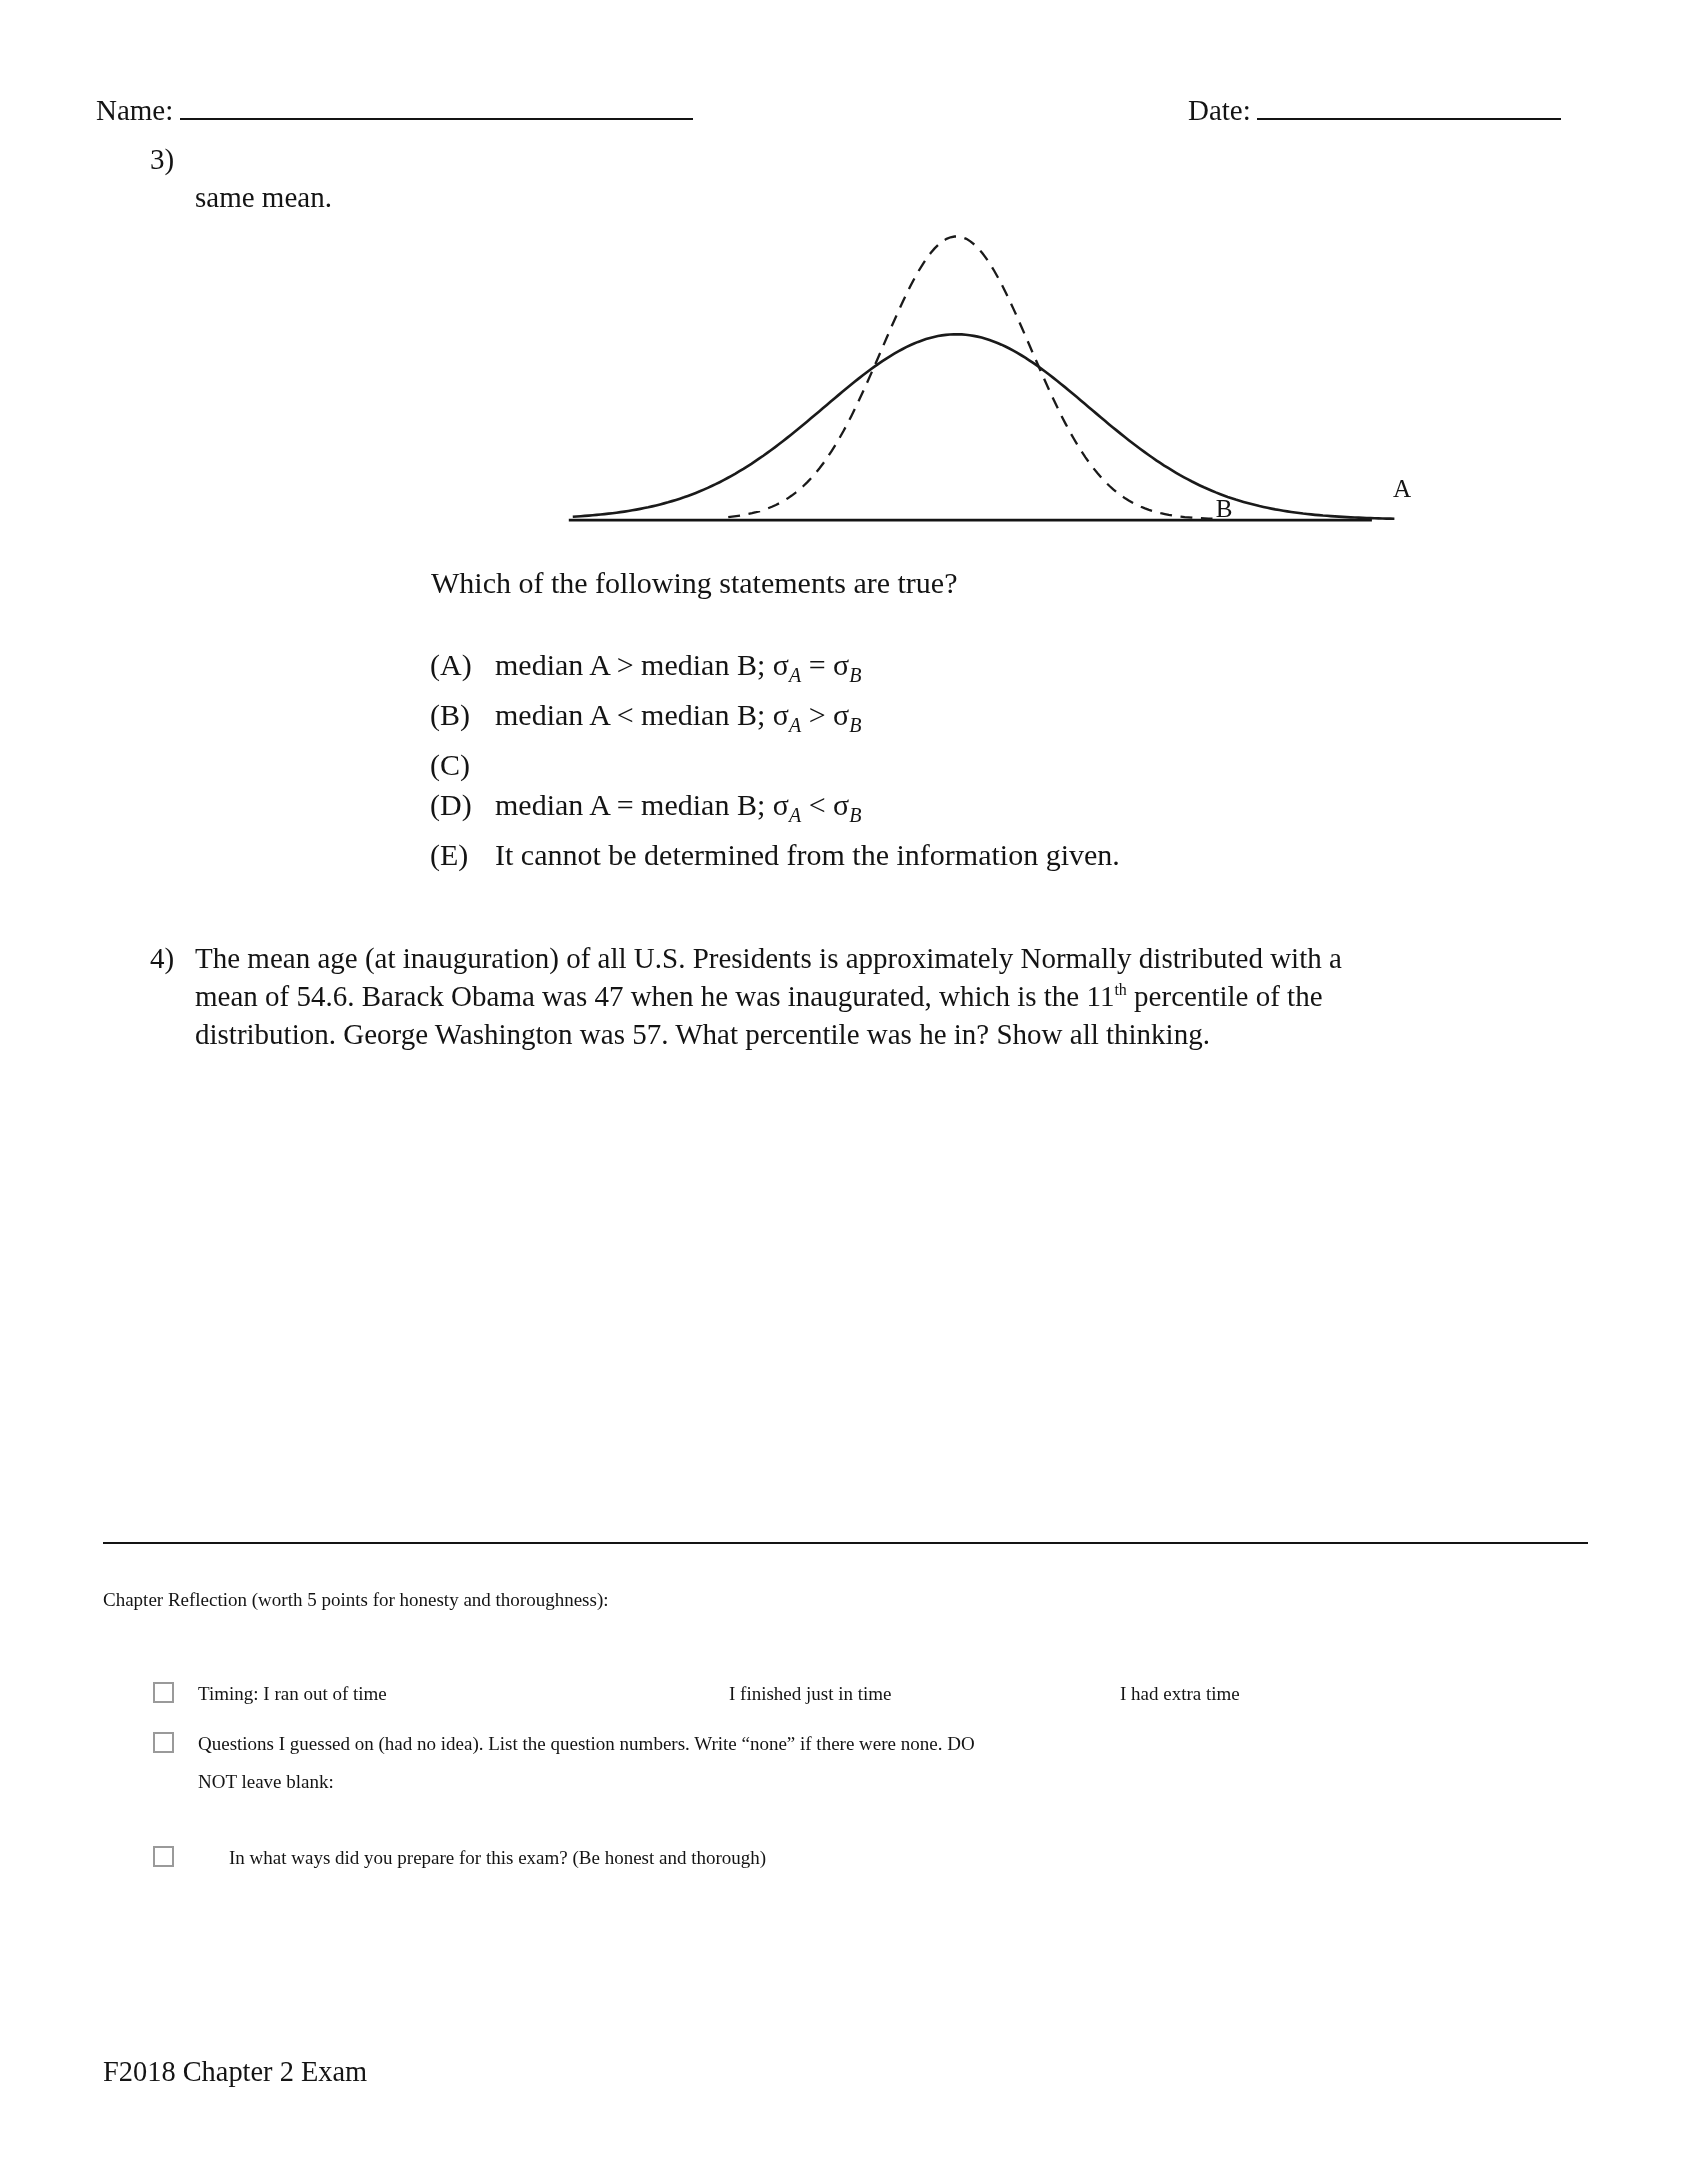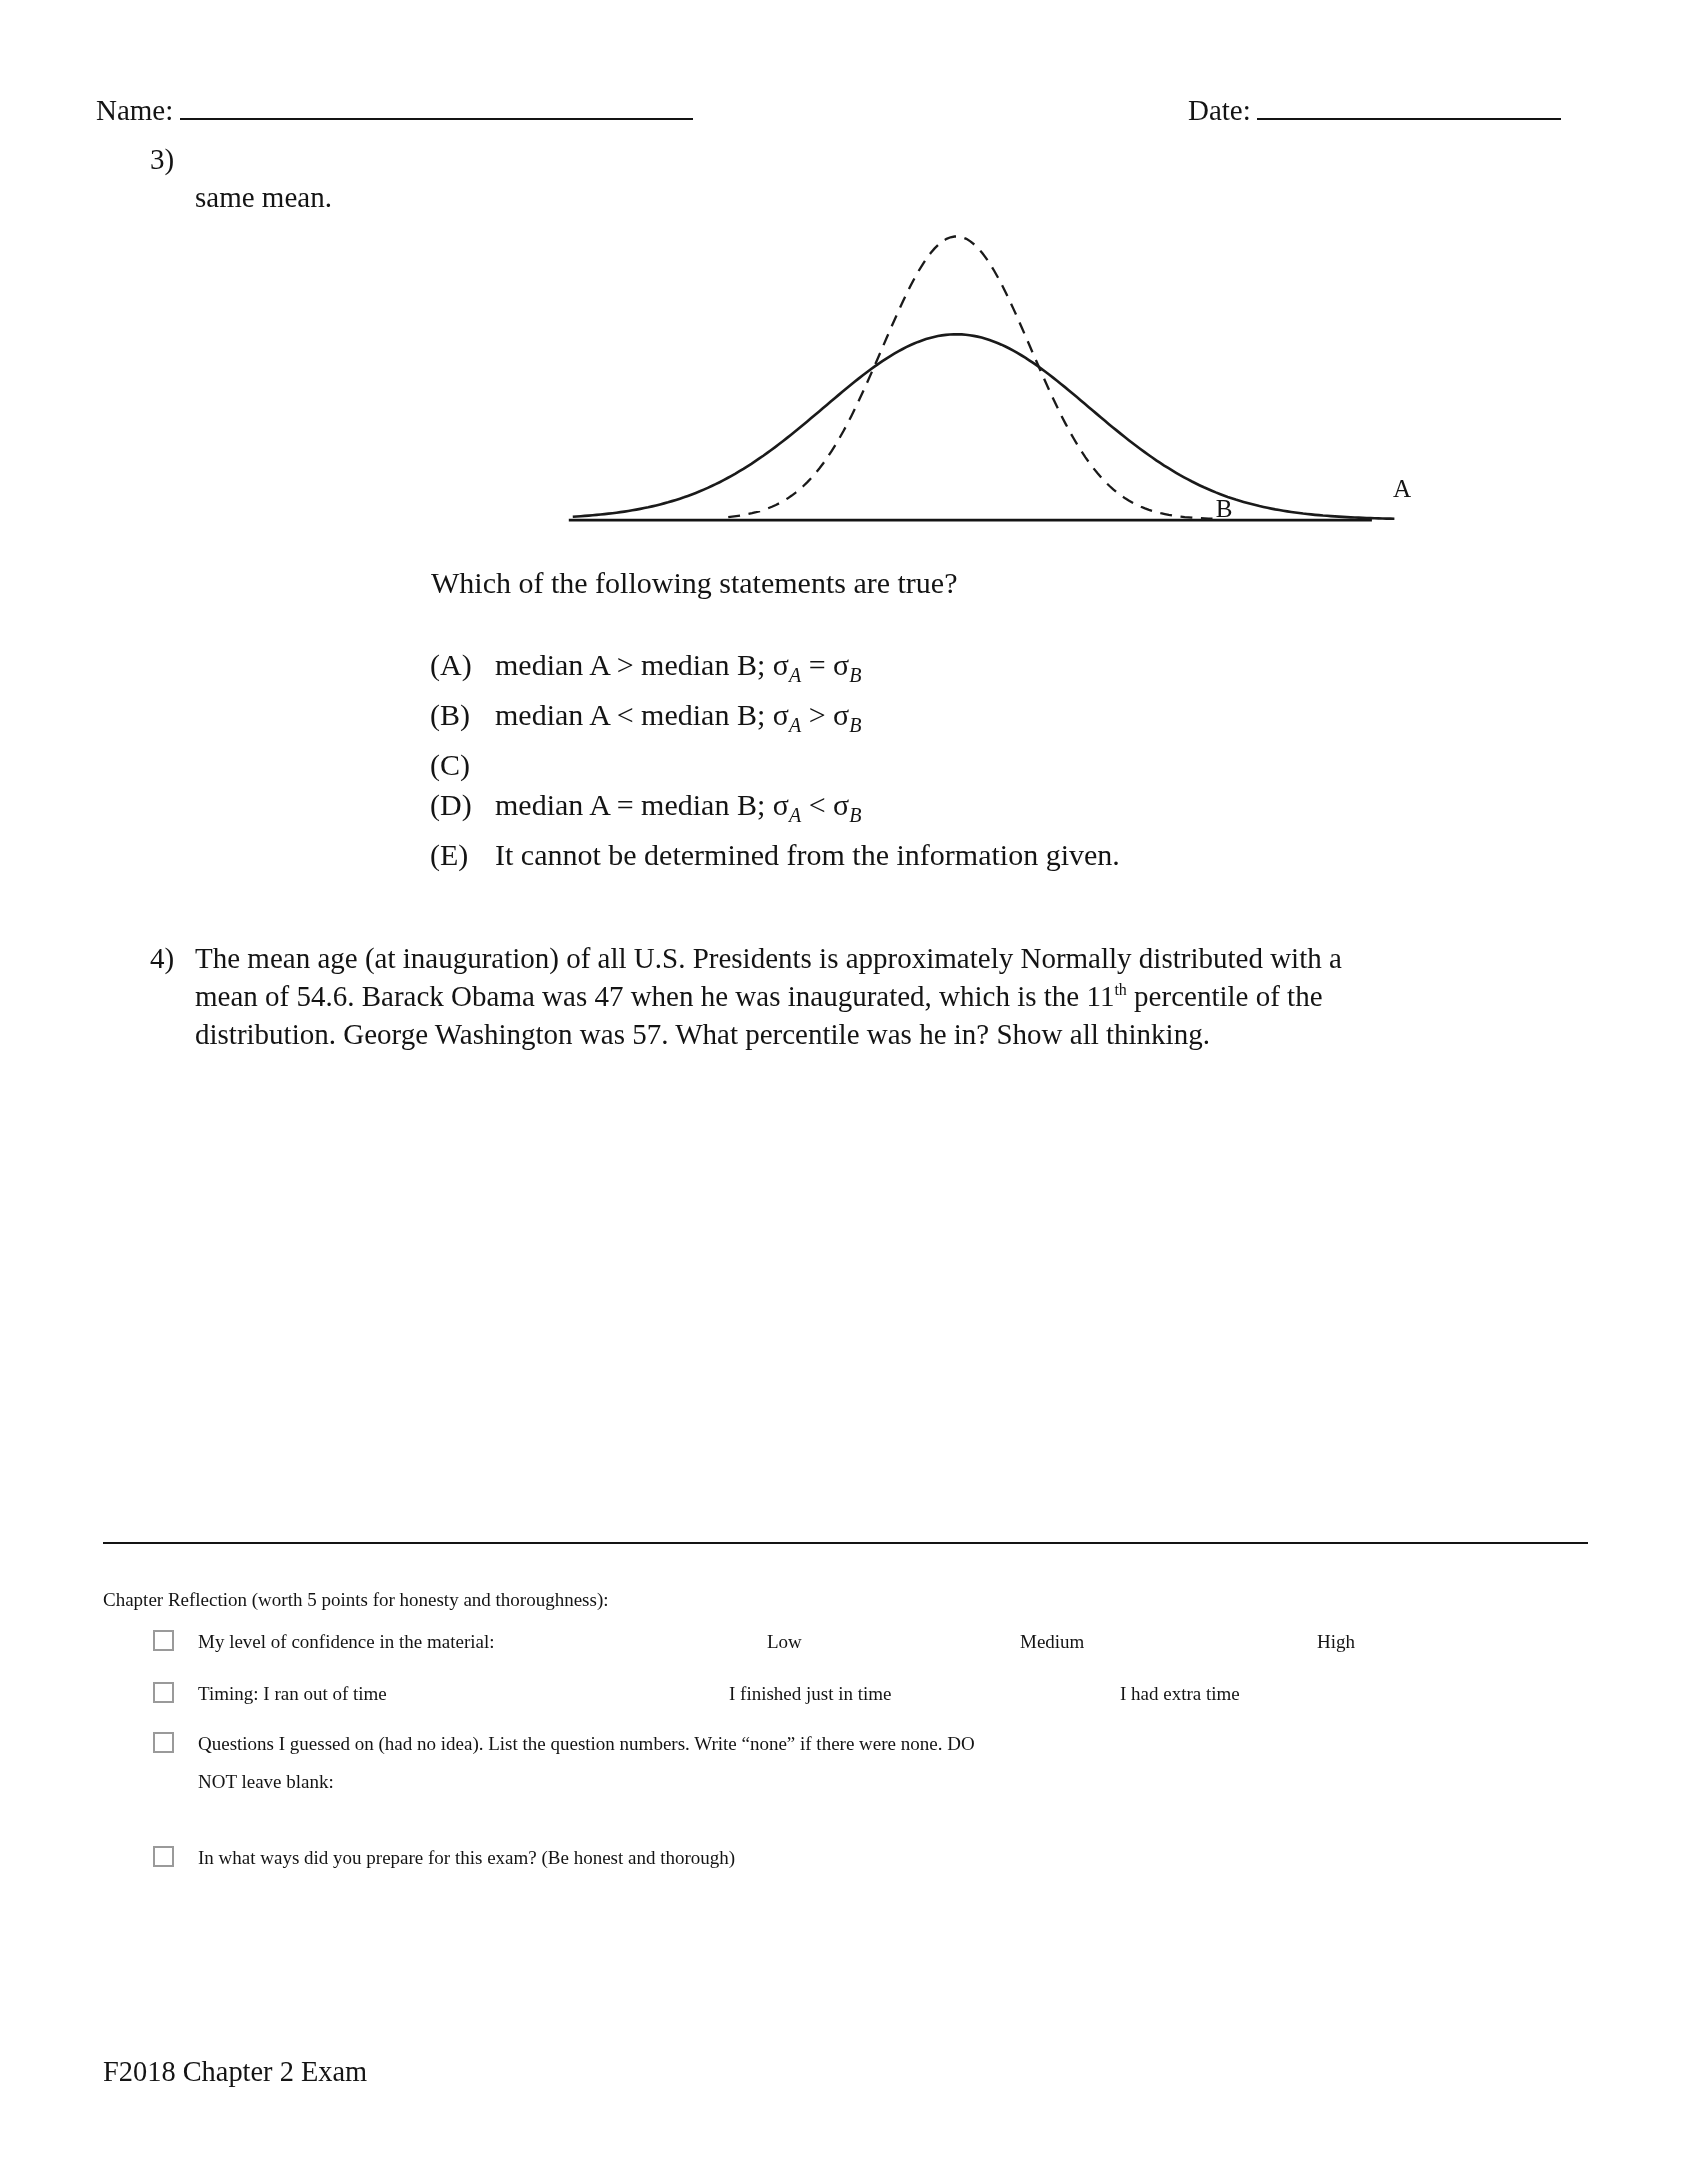--- a/index.html
+++ b/index.html
@@ -86,47 +86,38 @@
 
   <div class="abs txt qrow" style="left:150px;top:939px;">
     <span class="qnum">4)</span>
     <span class="qbody"><span>The mean age (at inauguration) of all U.S. Presidents is approximately Normally distributed with a</span><br><span>mean of 54.6. Barack Obama was 47 when he was inaugurated, which is the 11</span><sup class="th">th</sup><span> percentile of the</span><br><span>distribution. George Washington was 57. What percentile was he in? Show all thinking.</span></span>
   </div>
 
   <div class="divider"></div>
 
   <div class="abs refl" style="left:103px;top:1581px;">Chapter Reflection (worth 5 points for honesty and thoroughness):</div>
 
-  <div class="refl-row refl" style="top:1623px;">
-    <span class="checkbox"></span>
-    <div class="refl-text">
-      <span>My level of confidence in the material:</span>
-      <span class="refl-opt" style="left:569px;">Low</span>
-      <span class="refl-opt" style="left:822px;">Medium</span>
-      <span class="refl-opt" style="left:1119px;">High</span>
-    </div>
-  </div>
 
   <div class="refl-row refl" style="top:1675px;">
     <span class="checkbox"></span>
     <div class="refl-text">
       <span>Timing:  I ran out of time</span>
       <span class="refl-opt" style="left:531px;">I finished just in time</span>
       <span class="refl-opt" style="left:922px;">I had extra time</span>
     </div>
   </div>
 
   <div class="refl-row refl" style="top:1725px;">
     <span class="checkbox"></span>
     <div class="refl-text">
       <span>Questions I guessed on (had no idea). List the question numbers. Write “none” if there were none. DO</span><br><span>NOT leave blank:</span>
     </div>
   </div>
 
-  <div class="refl-row refl" style="top:1839px;">
+  <div class="refl-row refl" style="top:1839px;padding-left:31px;">
     <span class="checkbox"></span>
     <div class="refl-text">
       <span>In what ways did you prepare for this exam? (Be honest and thorough)</span>
     </div>
   </div>
 
   <div class="abs" style="left:103px;top:2056px;font-size:28.4px;">F2018 Chapter 2 Exam</div>
 
 </div>
 

